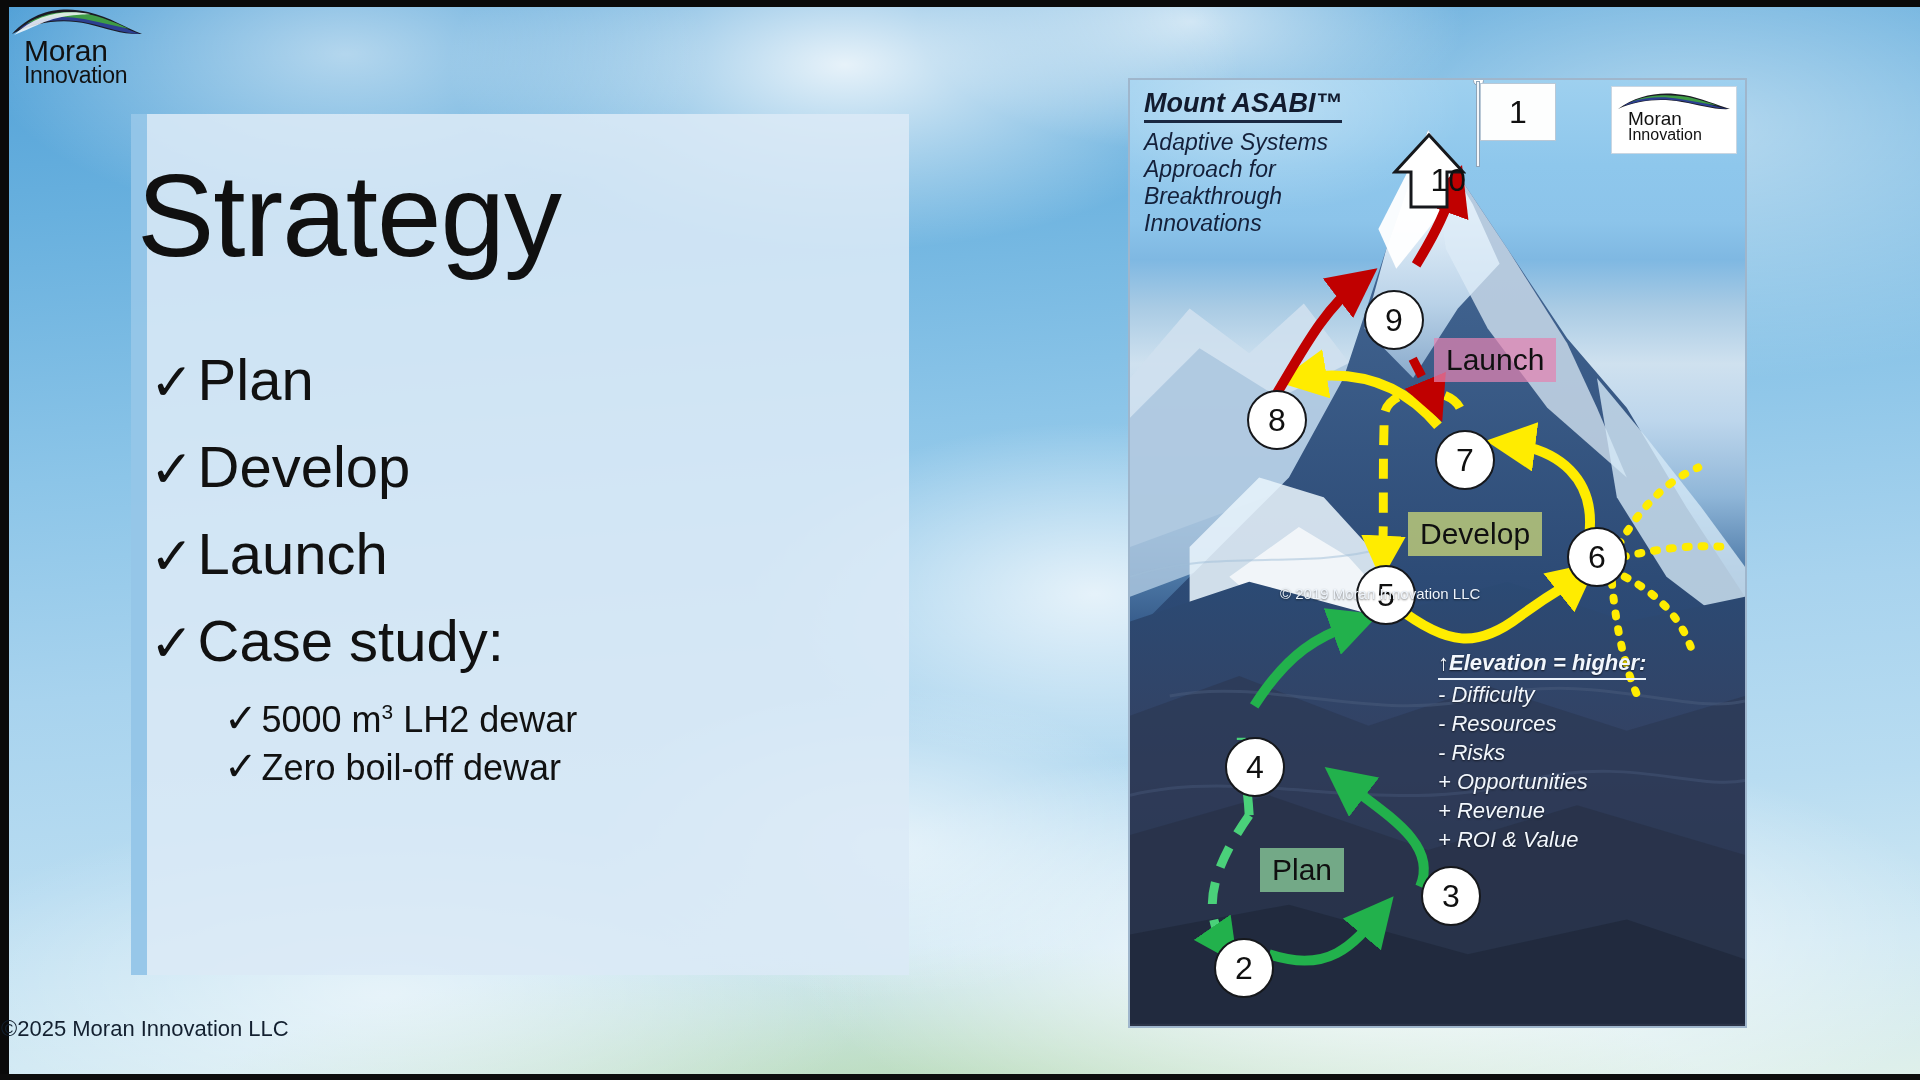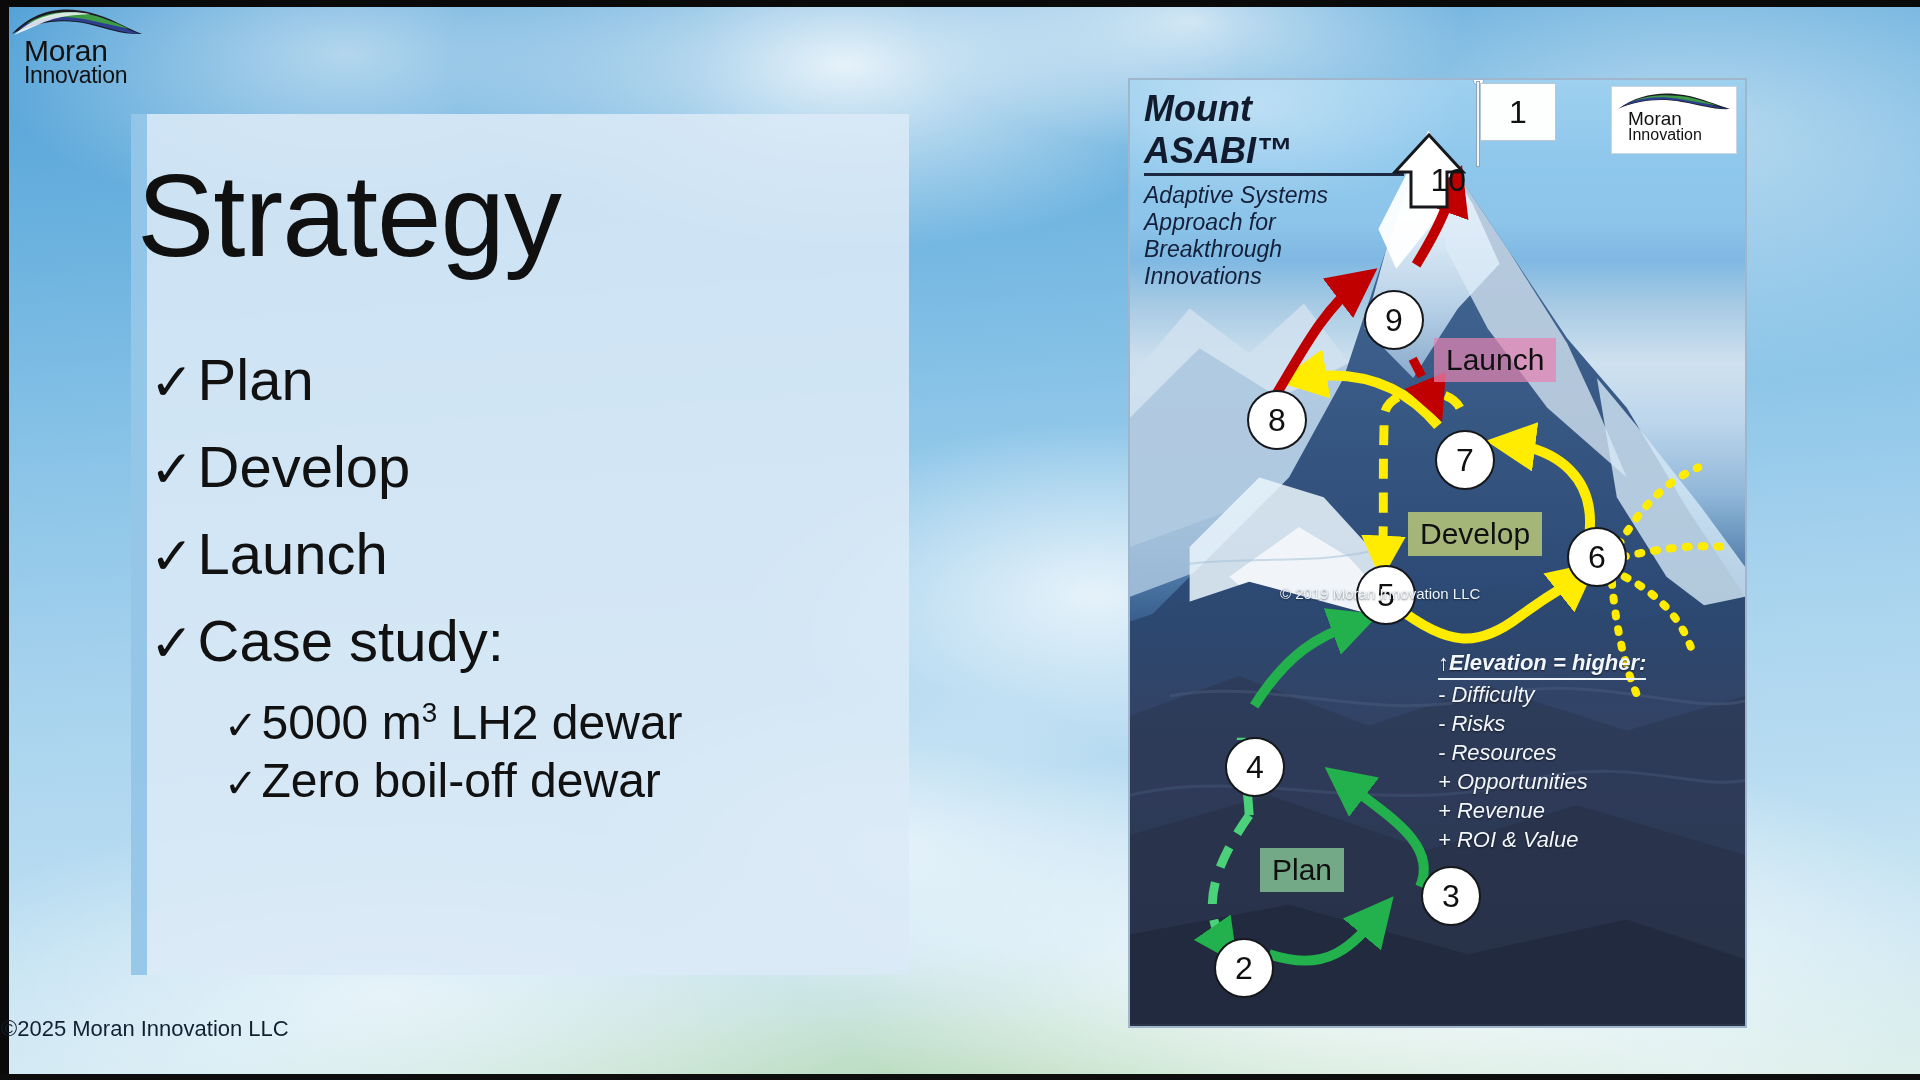--- a/index.html
+++ b/index.html
@@ -42,38 +42,38 @@
   .title{
     position:absolute;left:137px;top:158px;width:700px;
     font-size:116px;line-height:1;color:#101010;letter-spacing:-1px;
   }
   .bullets{position:absolute;left:150px;top:350px;width:740px;}
   .bullet{display:flex;align-items:baseline;margin-bottom:26px;}
   .bullet .tick{font-size:52px;color:#111;margin-right:4px;line-height:1;}
   .bullet .btext{font-size:58px;color:#111;line-height:1.05;}
   .sub{margin-left:74px;margin-bottom:8px;}
   .sub .tick{font-size:40px;}
-  .sub .btext{font-size:48px;}
+  .sub .btext{font-size:36px;}
   .sub sup{font-size:.58em;vertical-align:super;}
   .footer{position:absolute;left:1px;top:1016px;font-size:22px;color:#132030;}
 
   
   .diagram{
     position:absolute;left:1128px;top:78px;width:619px;height:950px;
     border:2px solid #9fb6cc;box-sizing:border-box;overflow:hidden;
     background:
       radial-gradient(ellipse 300px 150px at 20% 3%, rgba(255,255,255,.35), rgba(255,255,255,0) 70%),
       linear-gradient(180deg,#9ed0ef 0%, #8ec7ec 9%, #8cc4ea 15%, #7fb8e2 19%,
         #a9cbe4 24%, #cfe1ef 30%, #bdd6ec 36%, #8fb6d8 44%,
         #4e7aa8 52%, #2d4f7e 60%, #24416d 68%, #2a4166 76%,
         #33405e 84%, #3a4258 92%, #2c3448 100%);
   }
   .mtn{position:absolute;inset:0;}
   .d-title{position:absolute;left:14px;top:8px;width:260px;}
-  .d-title .mt{font-size:36px;font-weight:bold;font-style:italic;color:#121b2e;border-bottom:3px solid #1b2942;display:inline-block;padding-bottom:1px;}
+  .d-title .mt{font-size:27px;font-weight:bold;font-style:italic;color:#121b2e;border-bottom:3px solid #1b2942;display:inline-block;padding-bottom:1px;}
   .d-title .sub1{font-size:23px;font-style:italic;color:#14203a;line-height:1.18;margin-top:6px;}
   .d-logo{position:absolute;right:8px;top:6px;width:124px;height:66px;background:#fff;border:1px solid #c9d6e2;}
   .d-logo .swoosh{position:absolute;left:4px;top:3px;width:116px;height:26px;}
   .d-logo .l1{position:absolute;left:16px;top:22px;font-size:19px;color:#111;line-height:1;}
   .d-logo .l2{position:absolute;left:16px;top:40px;font-size:16px;color:#111;line-height:1;}
 
   .node{
     position:absolute;width:56px;height:56px;border-radius:50%;
     background:#fff;border:2px solid #16181c;
     display:flex;align-items:center;justify-content:center;
@@ -289,20 +289,20 @@
 
     <div class="phase-tag tag-launch" style="left:304px;top:258px;">Launch</div>
     <div class="phase-tag tag-develop" style="left:278px;top:432px;">Develop</div>
     <div class="phase-tag tag-plan" style="left:130px;top:768px;">Plan</div>
 
     <div class="d-copy">© 2019 Moran Innovation LLC</div>
 
     <div class="legend">
       <div><span class="lh">↑Elevation = higher:</span></div>
       <div>- Difficulty</div>
+      <div>- Resources</div>
       <div>- Risks</div>
-      <div>- Resources</div>
       <div>+ Opportunities</div>
       <div>+ Revenue</div>
       <div>+ ROI &amp; Value</div>
     </div>
   </div>
 </div>
 
 </body></html>

